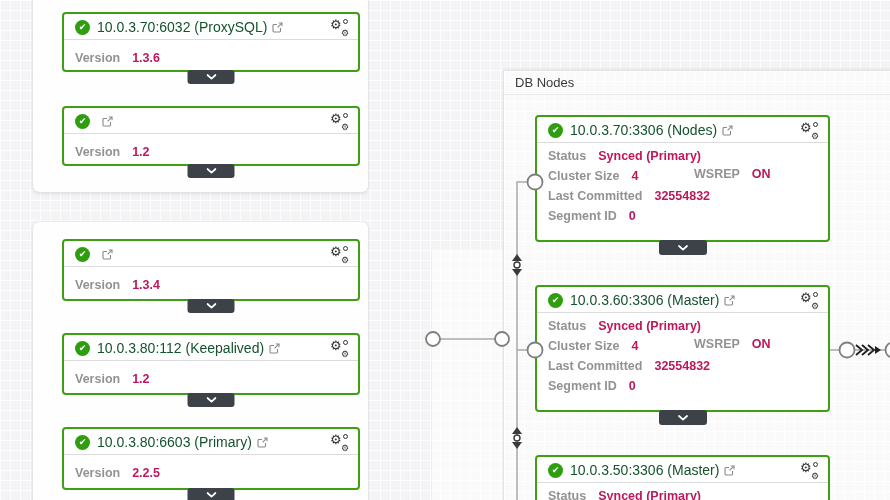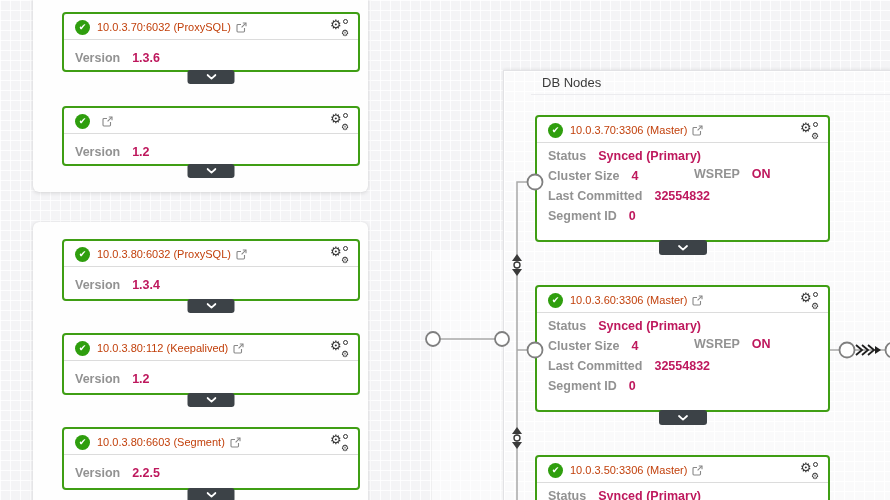--- a/index.html
+++ b/index.html
@@ -25,36 +25,36 @@
     background-color:#fafafb;
     background-image:
       linear-gradient(to right, rgba(255,255,255,.9) 1px, transparent 1px),
       linear-gradient(to bottom, rgba(255,255,255,.9) 1px, transparent 1px);
     background-size:10px 10px;
     border-top:1px solid #e2e2e5;border-left:1px solid #e2e2e5;
     box-shadow:0 -1px 3px rgba(0,0,0,.07);
   }
   .db-panel-titlebar{
     height:23px;line-height:23px;padding-left:11px;
-    font-size:13px;color:#3a3a3a;border-bottom:1px solid #ececef;margin-left:27px;
+    font-size:13px;color:#3a3a3a;border-bottom:1px solid #ececef;
   }
   .node{
     position:absolute;background:#fff;border:2px solid #3f9e14;border-radius:4px;
     box-sizing:border-box;
   }
   .node-header{
     display:flex;align-items:center;padding:5px 9px 4px 11px;
     border-bottom:1px solid #dcdcdc;
   }
   .ok-icon{
     width:15px;height:15px;border-radius:50%;background:#2f9e0e;flex:0 0 15px;
     display:flex;align-items:center;justify-content:center;
     color:#fff;font-size:9px;line-height:15px;margin-right:7px;
   }
-  .node-title{font-size:11px;color:#c2410c;white-space:nowrap;}
+  .node-title{font-size:14px;color:#14532d;white-space:nowrap;}
   .extlink{margin-left:5px;flex:0 0 auto;display:inline-flex;}
   .cogs{position:relative;width:19px;height:16px;margin-left:auto;color:#333;cursor:pointer;flex:0 0 19px;}
   .cogs .g1{position:absolute;left:0;top:-2px;font-size:13px;}
   .cogs .g2{position:absolute;right:0;bottom:-3px;font-size:9px;}
   .cogs .g3{position:absolute;right:1px;top:0;width:3px;height:3px;border:1px solid #333;border-radius:50%;}
   .rows{padding-top:3px;font-weight:bold;}
   .row{display:flex;align-items:center;padding:3px 9px 3px 11px;font-size:12.5px;position:relative;}
   .row .lbl{color:#929292;margin-right:12px;white-space:nowrap;}
   .row .val{color:#be185d;white-space:nowrap;}
   .lb .row{padding-top:8px;}
@@ -143,21 +143,20 @@
           <svg width="10" height="6" viewBox="0 0 10 6">
             <polyline points="1,1 5,4.6 9,1" fill="none" stroke="#fff" stroke-width="1.8" stroke-linecap="round" stroke-linejoin="round"></polyline>
           </svg>
         </span>
     </div>
   </div>
 
   <div class="node lb" style="left:62px;top:239px;width:298px;height:62px;">
     <div class="node-header">
       <span class="ok-icon">✔</span>
-      <span class="node-title">10.0.3.80:6032 (ProxySQL)</span>
       <span class="extlink">
         <svg width="11" height="11" viewBox="0 0 11 11">
             <path d="M8.5 6v3.1c0 .5-.4.9-.9.9H1.9c-.5 0-.9-.4-.9-.9V3.4c0-.5.4-.9.9-.9H5" fill="none" stroke="#888" stroke-width="1.1"></path>
             <path d="M6.8 1h3.2v3.2" fill="none" stroke="#888" stroke-width="1.1"></path>
             <path d="M9.8 1.2 5.6 5.4" stroke="#888" stroke-width="1.1"></path>
           </svg>
       </span>
       <span class="cogs">
           <span class="g1">⚙</span>
           <span class="g2">⚙</span>
@@ -207,21 +206,21 @@
           <svg width="10" height="6" viewBox="0 0 10 6">
             <polyline points="1,1 5,4.6 9,1" fill="none" stroke="#fff" stroke-width="1.8" stroke-linecap="round" stroke-linejoin="round"></polyline>
           </svg>
         </span>
     </div>
   </div>
 
   <div class="node lb" style="left:62px;top:427px;width:298px;height:63px;">
     <div class="node-header">
       <span class="ok-icon">✔</span>
-      <span class="node-title">10.0.3.80:6603 (Segment)</span>
+      <span class="node-title">10.0.3.80:6603 (Primary)</span>
       <span class="extlink">
         <svg width="11" height="11" viewBox="0 0 11 11">
             <path d="M8.5 6v3.1c0 .5-.4.9-.9.9H1.9c-.5 0-.9-.4-.9-.9V3.4c0-.5.4-.9.9-.9H5" fill="none" stroke="#888" stroke-width="1.1"></path>
             <path d="M6.8 1h3.2v3.2" fill="none" stroke="#888" stroke-width="1.1"></path>
             <path d="M9.8 1.2 5.6 5.4" stroke="#888" stroke-width="1.1"></path>
           </svg>
       </span>
       <span class="cogs">
           <span class="g1">⚙</span>
           <span class="g2">⚙</span>
@@ -239,21 +238,21 @@
           <svg width="10" height="6" viewBox="0 0 10 6">
             <polyline points="1,1 5,4.6 9,1" fill="none" stroke="#fff" stroke-width="1.8" stroke-linecap="round" stroke-linejoin="round"></polyline>
           </svg>
         </span>
     </div>
   </div>
 
   <div class="node db" style="left:535px;top:115px;width:295px;height:127px;">
     <div class="node-header">
       <span class="ok-icon">✔</span>
-      <span class="node-title">10.0.3.70:3306 (Master)</span>
+      <span class="node-title">10.0.3.70:3306 (Nodes)</span>
       <span class="extlink">
         <svg width="11" height="11" viewBox="0 0 11 11">
             <path d="M8.5 6v3.1c0 .5-.4.9-.9.9H1.9c-.5 0-.9-.4-.9-.9V3.4c0-.5.4-.9.9-.9H5" fill="none" stroke="#888" stroke-width="1.1"></path>
             <path d="M6.8 1h3.2v3.2" fill="none" stroke="#888" stroke-width="1.1"></path>
             <path d="M9.8 1.2 5.6 5.4" stroke="#888" stroke-width="1.1"></path>
           </svg>
       </span>
       <span class="cogs">
           <span class="g1">⚙</span>
           <span class="g2">⚙</span>

